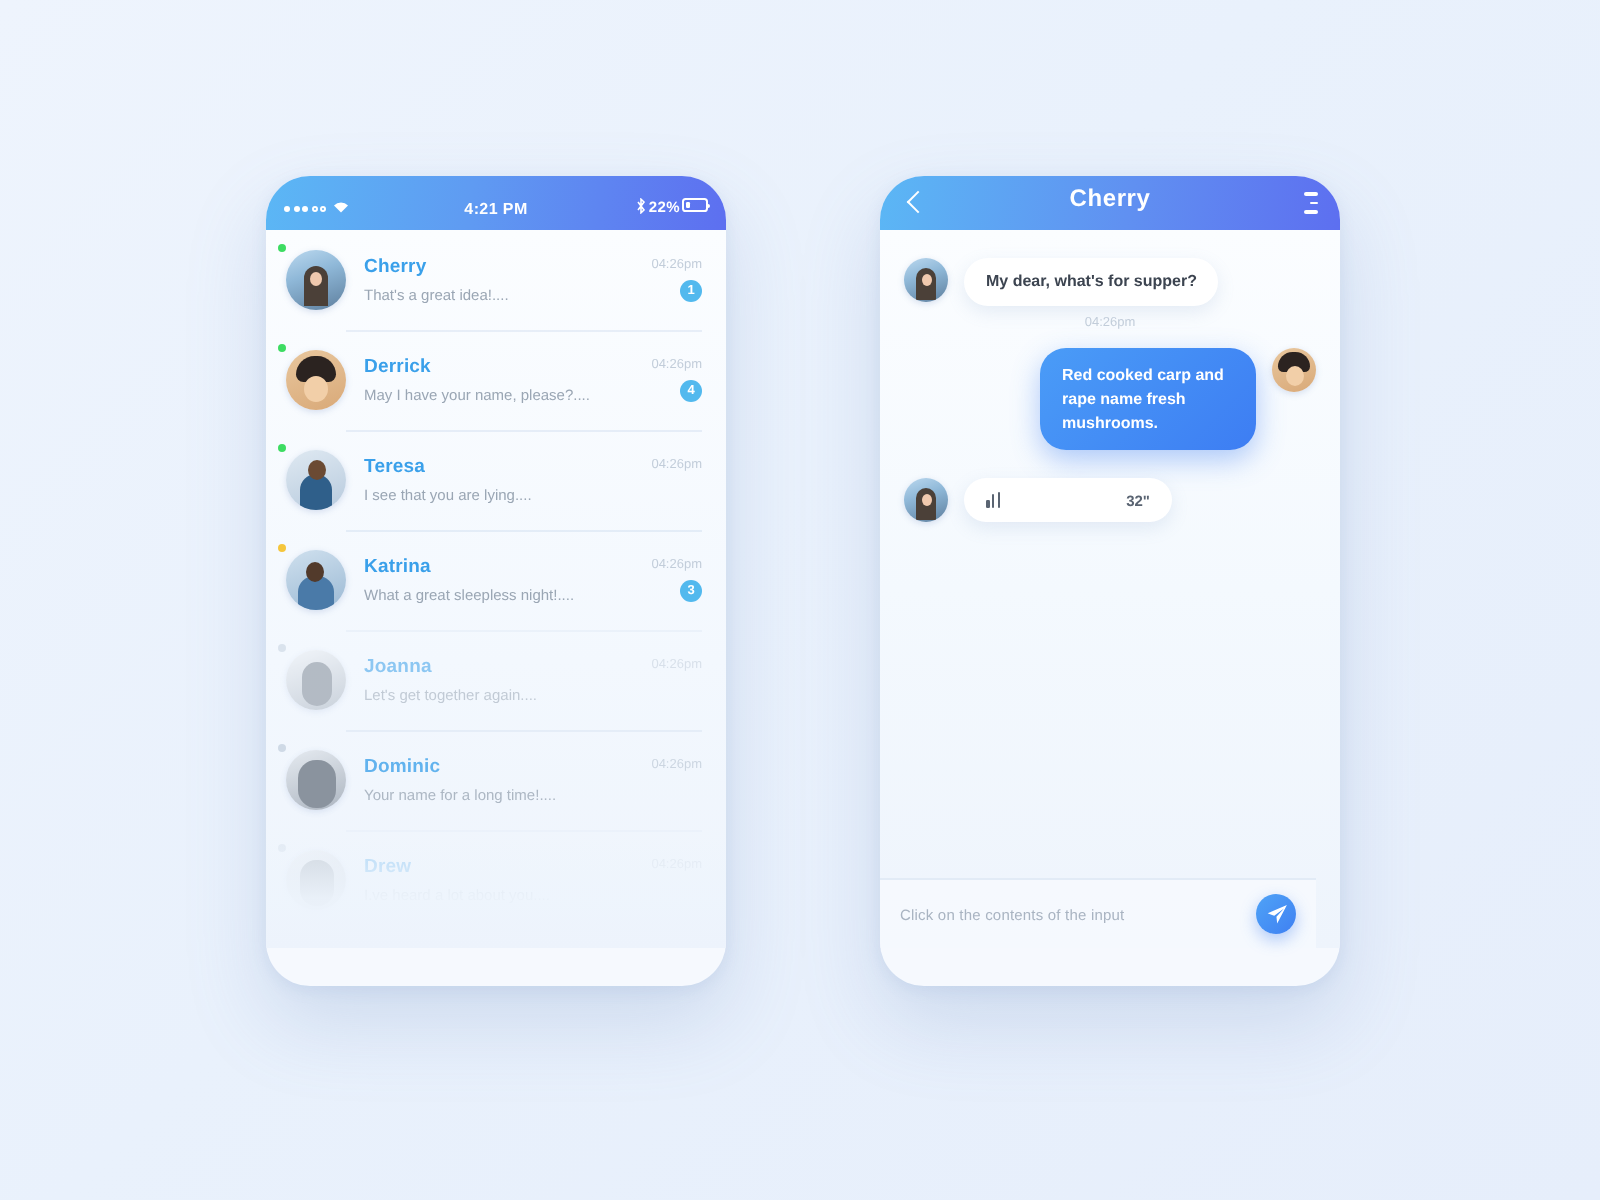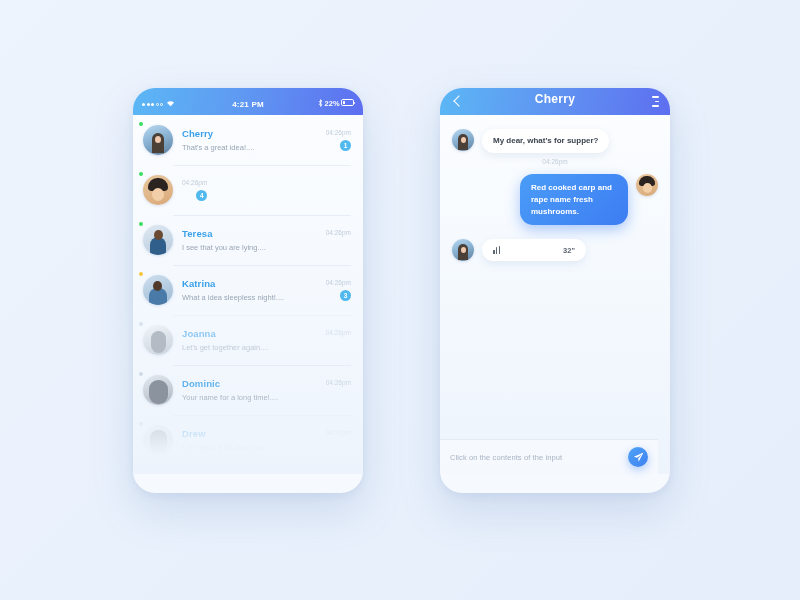--- a/index.html
+++ b/index.html
@@ -195,20 +195,24 @@
         </span>
       </div>
 
       <div class="row">
         <span class="dot" style="background:#3ddc62"></span>
         <span class="av">
           <span class="av-img" style="background:linear-gradient(160deg,#e8c79e 0%,#d9a978 100%)"></span>
           <span style="position:absolute;left:5px;top:3px;width:20px;height:13px;border-radius:10px 10px 4px 4px;background:#2b2320"></span>
           <span style="position:absolute;left:9px;top:13px;width:12px;height:13px;border-radius:50%;background:#f2cfa8"></span>
         </span>
+        <span class="meta">
+          <span class="nm" style="display:block">Derrick</span>
+          <span class="pv" style="display:block">May I have your name, please?....</span>
+        </span>
         <span class="right-col">
           <span class="tm">04:26pm</span>
           <span class="badge">4</span>
         </span>
       </div>
 
       <div class="row">
         <span class="dot" style="background:#3ddc62"></span>
         <span class="av">
           <span class="av-img" style="background:linear-gradient(160deg,#dfe9f2 0%,#b7cadd 100%)"></span>
@@ -227,21 +231,21 @@
 
       <div class="row">
         <span class="dot" style="background:#f5c63d"></span>
         <span class="av">
           <span class="av-img" style="background:linear-gradient(160deg,#cfe0ee 0%,#9bb9d4 100%)"></span>
           <span style="position:absolute;left:6px;top:13px;width:18px;height:17px;border-radius:8px 8px 0 0;background:#4a7aa8"></span>
           <span style="position:absolute;left:10px;top:6px;width:9px;height:10px;border-radius:50%;background:#523a2b"></span>
         </span>
         <span class="meta">
           <span class="nm" style="display:block">Katrina</span>
-          <span class="pv" style="display:block">What a idea sleepless night!....</span>
+          <span class="pv" style="display:block">What a great sleepless night!....</span>
         </span>
         <span class="right-col">
           <span class="tm">04:26pm</span>
           <span class="badge">3</span>
         </span>
       </div>
 
       <div class="row f2">
         <span class="dot" style="background:#c6d2e0"></span>
         <span class="av">

